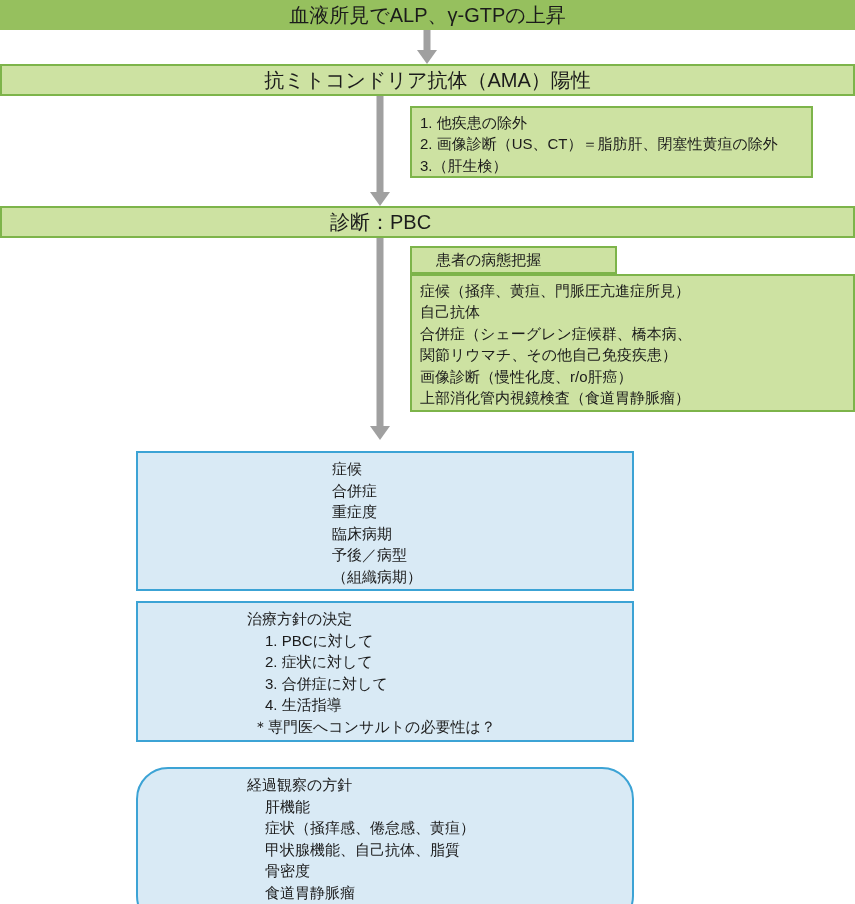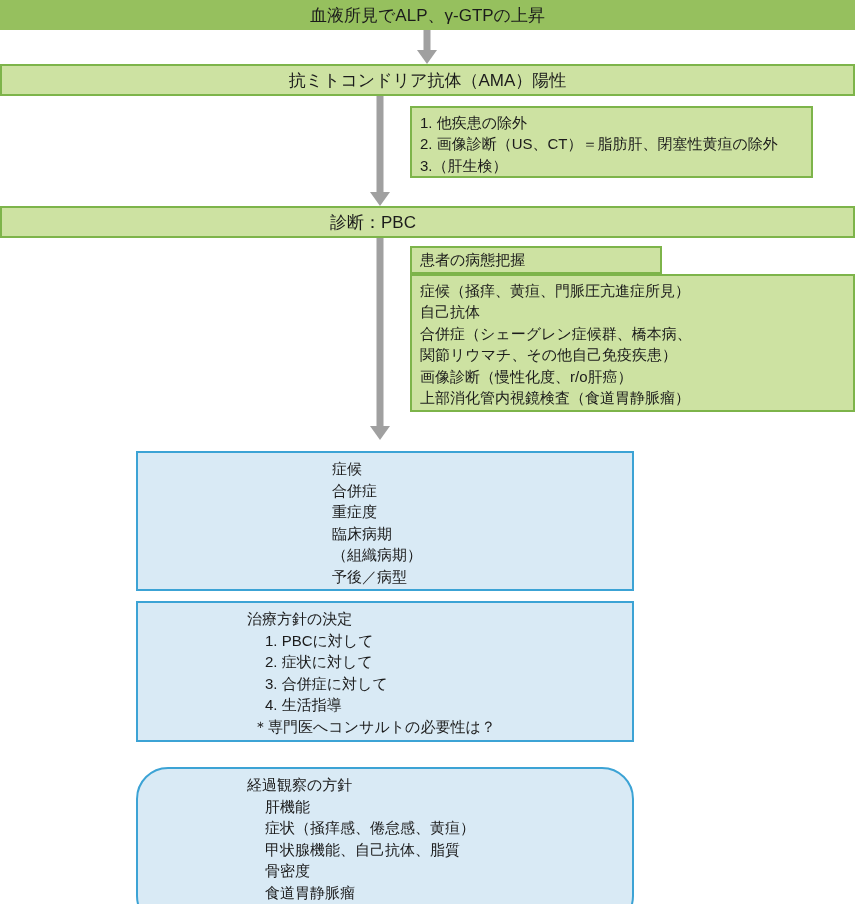--- a/index.html
+++ b/index.html
@@ -7,21 +7,21 @@
     --green-light:#cde2a2;
     --green-border:#7db44a;
     --blue-light:#d9eaf5;
     --blue-border:#3ca3d5;
     --arrow:#a0a0a0;
     --text:#1b1b1b;
   }
   *{margin:0;padding:0;box-sizing:border-box;}
   body{font-family:"Liberation Sans","DejaVu Sans",sans-serif;background:#fff;}
   .canvas{position:relative;width:855px;height:904px;background:#ffffff;color:var(--text);font-size:15px;overflow:hidden;}
-  .bar{position:absolute;left:0;width:855px;display:flex;align-items:center;font-size:17px;}
+  .bar{position:absolute;left:0;width:855px;display:flex;align-items:center;font-size:20px;}
   .bar-solid{background:var(--green-solid);justify-content:center;}
   .bar-outlined{background:var(--green-light);border:2px solid var(--green-border);justify-content:center;}
   .bar-outlined.left{justify-content:flex-start;padding-left:328px;}
   .green-box{position:absolute;background:var(--green-light);border:2px solid var(--green-border);padding:4px 8px;}
   .blue-box{position:absolute;background:var(--blue-light);border:2px solid var(--blue-border);padding-top:5px;margin-top:11px;}
   .line{line-height:21.4px;white-space:nowrap;}
   .stage-line{padding-left:194px;line-height:21.6px;white-space:nowrap;}
   .box-title{padding-left:109px;line-height:21.5px;white-space:nowrap;}
   .box-item{padding-left:127px;line-height:21.5px;white-space:nowrap;}
   .box-note{padding-left:115px;line-height:21.5px;white-space:nowrap;}
@@ -61,40 +61,40 @@
 
   <div class="bar bar-outlined left" style="top:206px;height:32px;">
     <span>診断：PBC</span>
   </div>
 
   <div class="arrow" style="left:370px;top:238px;height:202px;">
     <span class="shaft"></span>
     <span class="head"></span>
   </div>
 
-  <div class="green-box" style="left:410px;top:246px;width:252px;height:28px;padding:2px 8px;">
+  <div class="green-box" style="left:410px;top:246px;width:207px;height:28px;padding:2px 24px;">
     <div class="line" style="line-height:20px;">患者の病態把握</div>
   </div>
 
   <div class="green-box" style="left:410px;top:274px;width:445px;height:138px;">
     <div class="line">症候（掻痒、黄疸、門脈圧亢進症所見）</div>
     <div class="line">自己抗体</div>
     <div class="line">合併症（シェーグレン症候群、橋本病、</div>
     <div class="line">関節リウマチ、その他自己免疫疾患）</div>
     <div class="line">画像診断（慢性化度、r/o肝癌）</div>
     <div class="line">上部消化管内視鏡検査（食道胃静脈瘤）</div>
   </div>
 
   <div class="blue-box" style="left:136px;top:440px;width:498px;height:140px;">
     <div class="stage-line">症候</div>
     <div class="stage-line">合併症</div>
     <div class="stage-line">重症度</div>
     <div class="stage-line">臨床病期</div>
+    <div class="stage-line">予後／病型</div>
     <div class="stage-line">（組織病期）</div>
-    <div class="stage-line">予後／病型</div>
   </div>
 
   <div class="blue-box" style="left:136px;top:590px;width:498px;height:141px;">
     <div class="box-title">治療方針の決定</div>
     <div class="box-item">1. PBCに対して</div>
     <div class="box-item">2. 症状に対して</div>
     <div class="box-item">3. 合併症に対して</div>
     <div class="box-item">4. 生活指導</div>
     <div class="box-note">＊専門医へコンサルトの必要性は？</div>
   </div>

